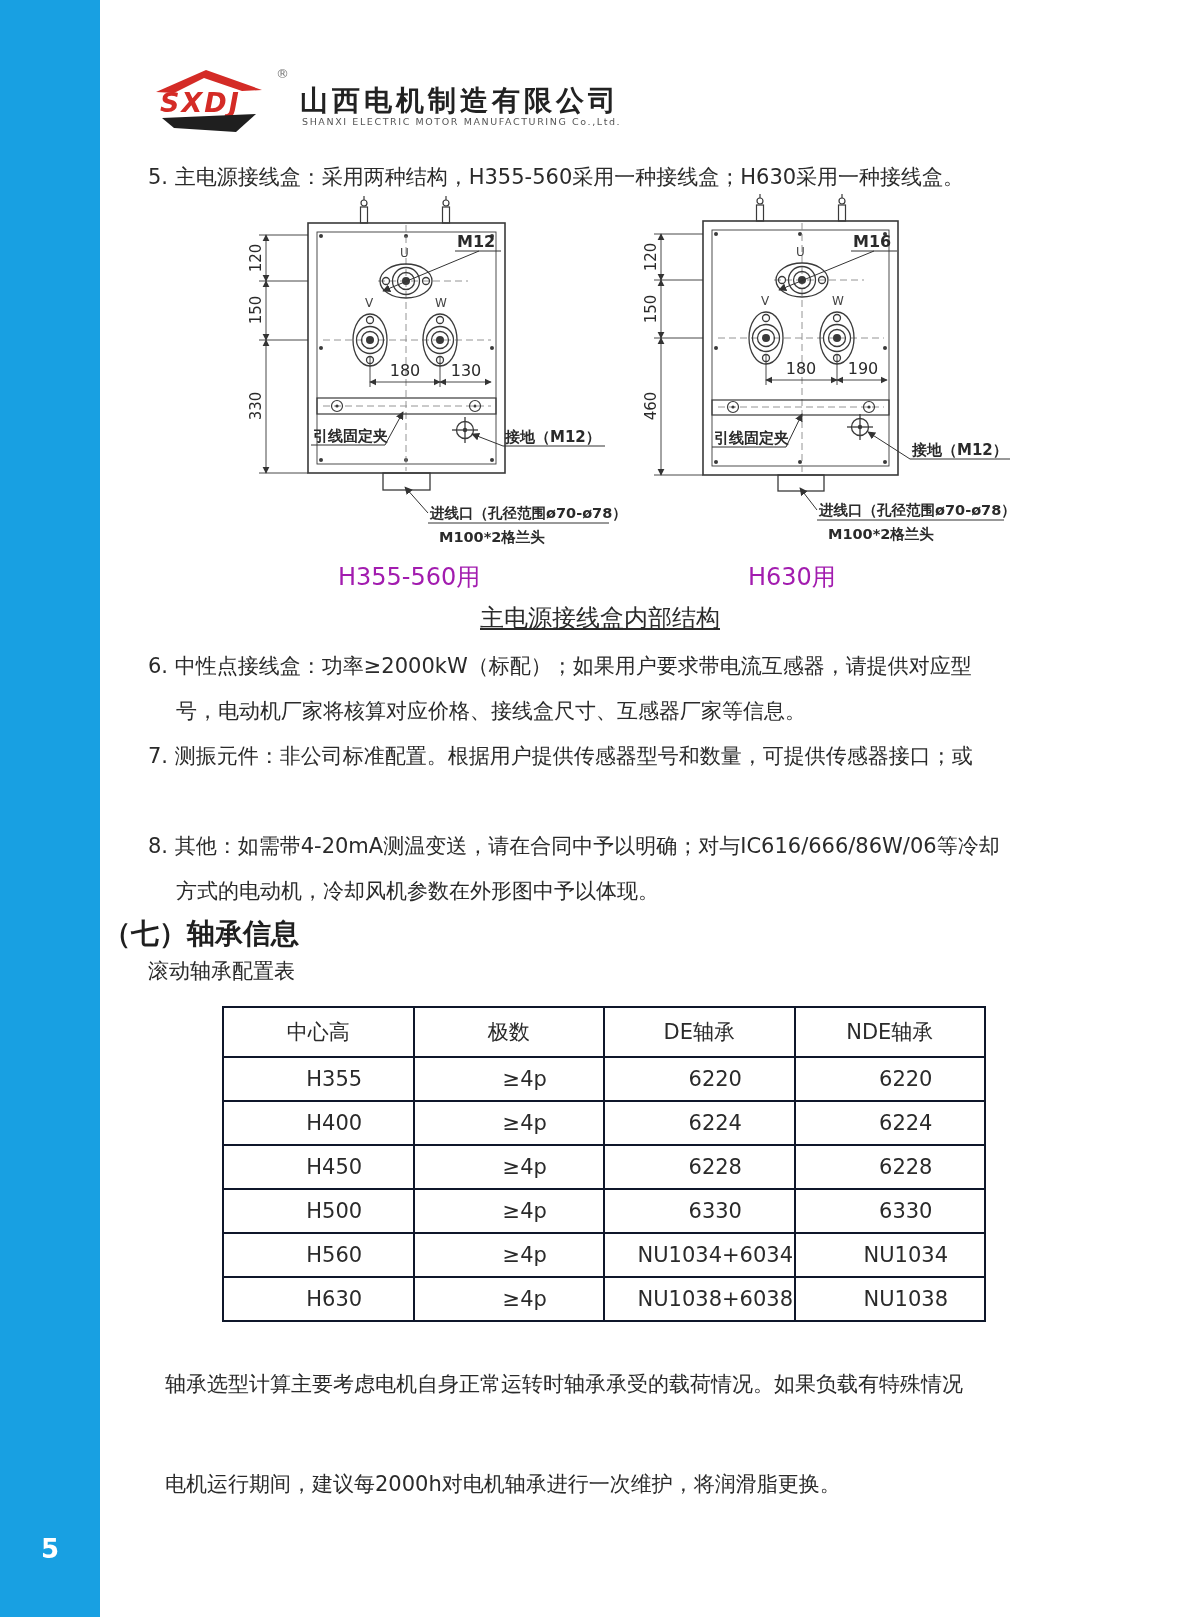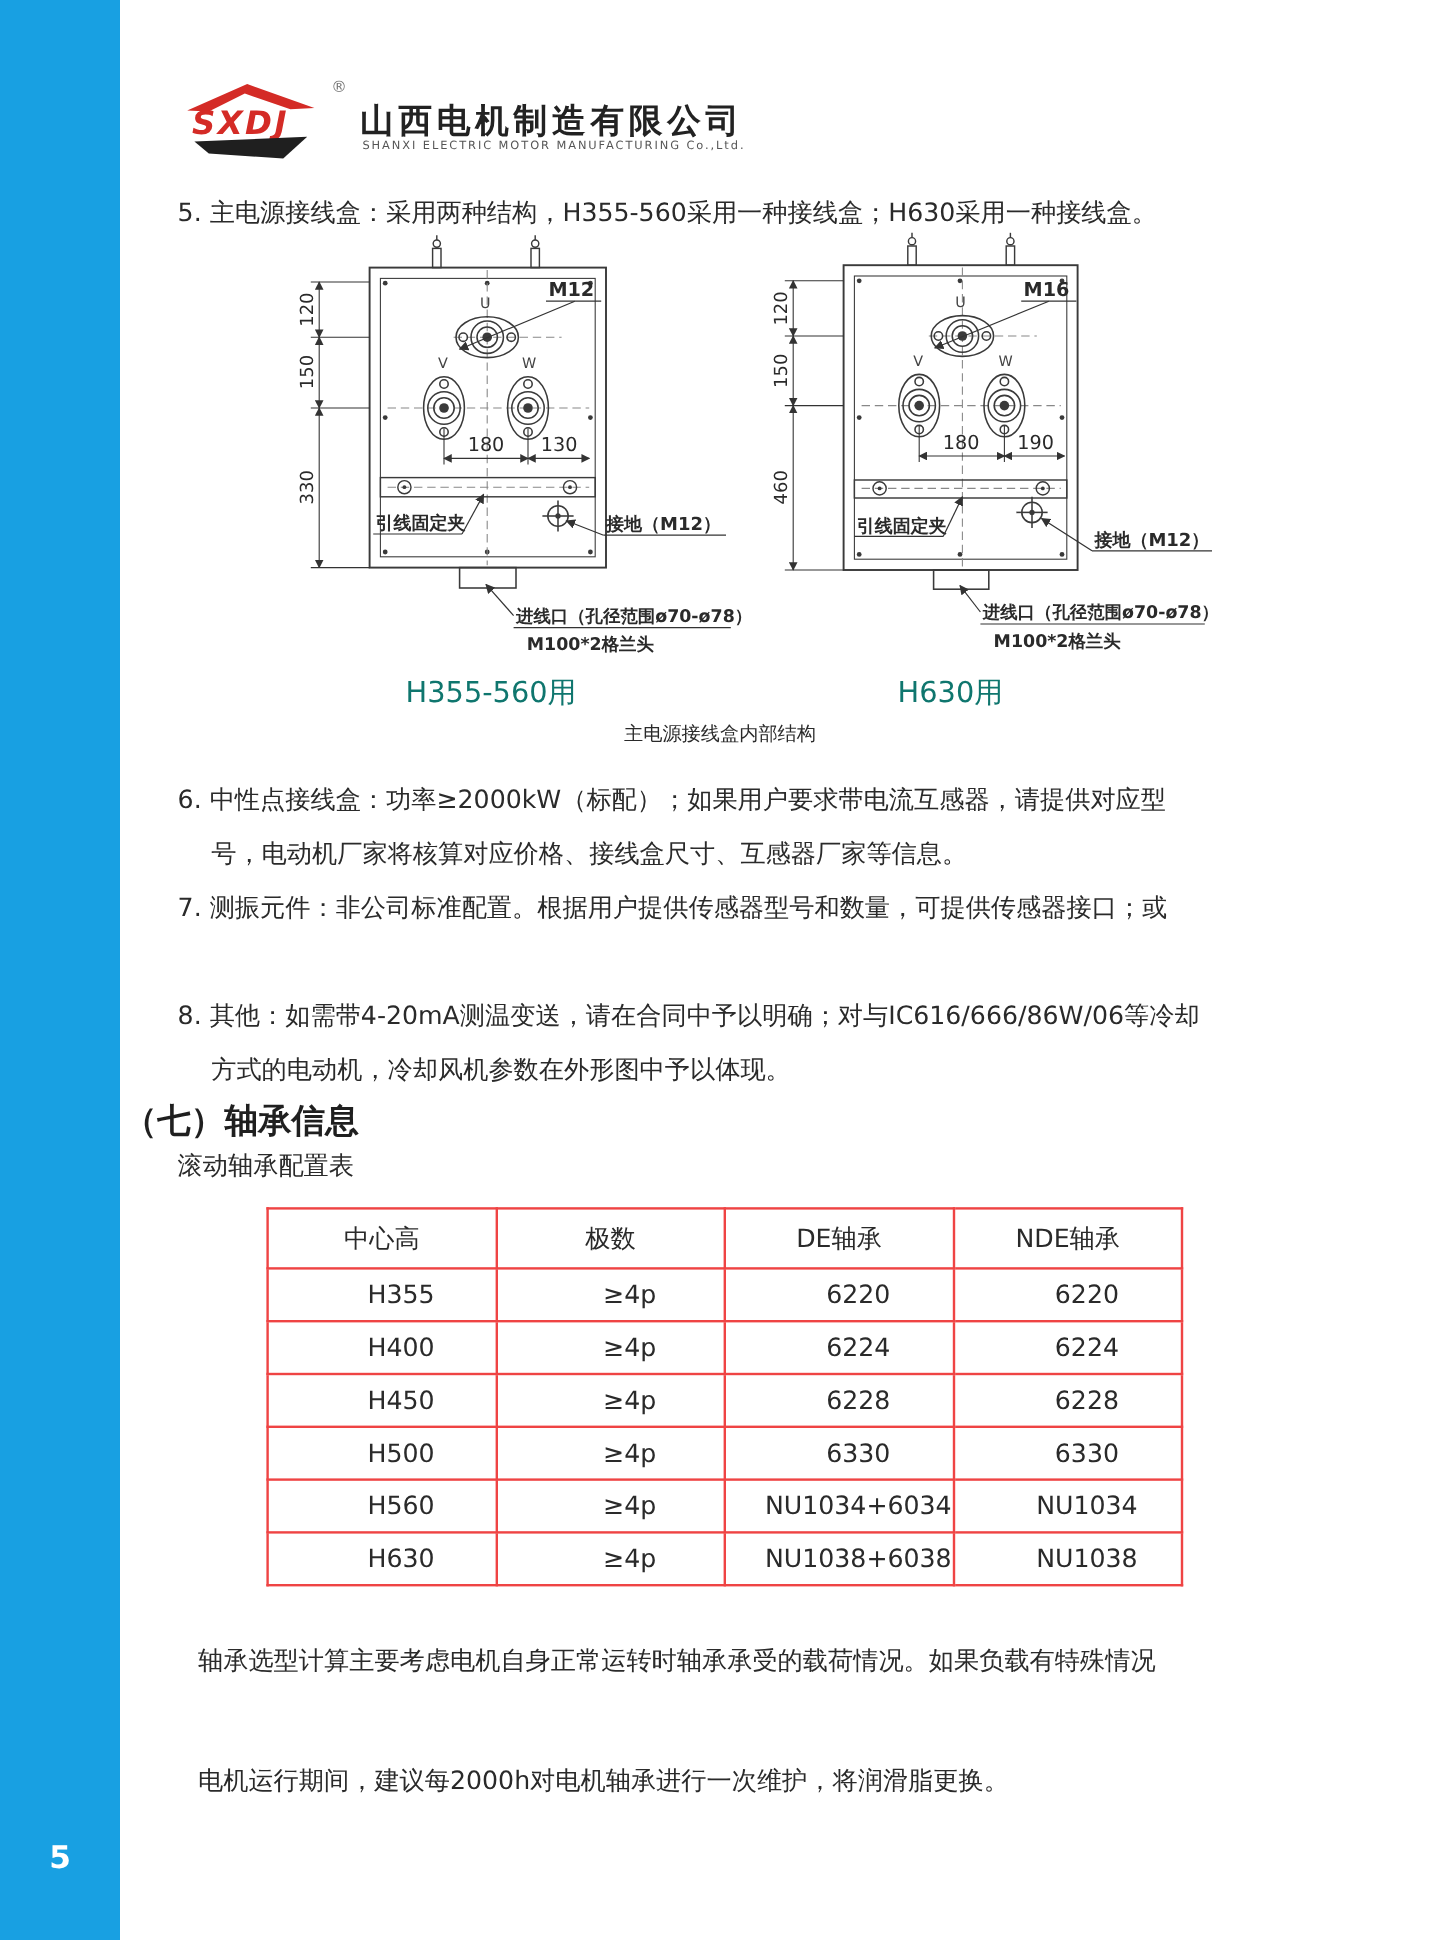--- a/index.html
+++ b/index.html
@@ -14,28 +14,28 @@
   
   .logo-wrap{position:absolute;left:150px;top:64px;height:76px;}
   .logo-mark{position:absolute;left:0;top:0;}
   .reg-mark{position:absolute;left:126px;top:2px;font-size:13px;color:#777;}
   .company-cn{position:absolute;left:150px;top:18px;font-size:28px;letter-spacing:4px;
     color:#222;font-weight:600;white-space:nowrap;}
   .company-en{position:absolute;left:152px;top:52px;font-size:9.5px;letter-spacing:1.6px;
     color:#555;white-space:nowrap;}
   
   .tline{position:absolute;font-size:21px;white-space:nowrap;color:#2a2a2a;}
-  .caption{position:absolute;font-size:24px;color:#0f766e;white-space:nowrap;}
+  .caption{position:absolute;font-size:24px;color:#a21caf;white-space:nowrap;}
   .fig-caption{position:absolute;left:0;width:1200px;text-align:center;
-    font-size:16px;color:#2a2a2a;}
+    font-size:24px;color:#2a2a2a;text-decoration:underline;}
   .sec-heading{position:absolute;font-size:28px;font-weight:bold;color:#1f1f1f;white-space:nowrap;}
   
   .bearing-table{position:absolute;left:222px;top:1006px;border-collapse:collapse;
     table-layout:fixed;width:764px;font-size:21px;color:#2a2a2a;}
-  .bearing-table th,.bearing-table td{border:2px solid #ef4444;text-align:center;
+  .bearing-table th,.bearing-table td{border:2px solid #0f172a;text-align:center;
     font-weight:normal;padding:0;}
   .bearing-table th{height:48px;}
   .bearing-table td{height:42px;padding-left:32px;}
   
   svg{overflow:visible;}
   .dg text{fill:#2a2a2a;font-family:"DejaVu Sans","Liberation Sans",sans-serif;}
   .dg .dim{font-size:15px;}
   .dg .dimh{font-size:16px;}
   .dg .tlabel{font-size:12px;fill:#444;}
   .dg .anno{font-size:15px;font-weight:bold;}

